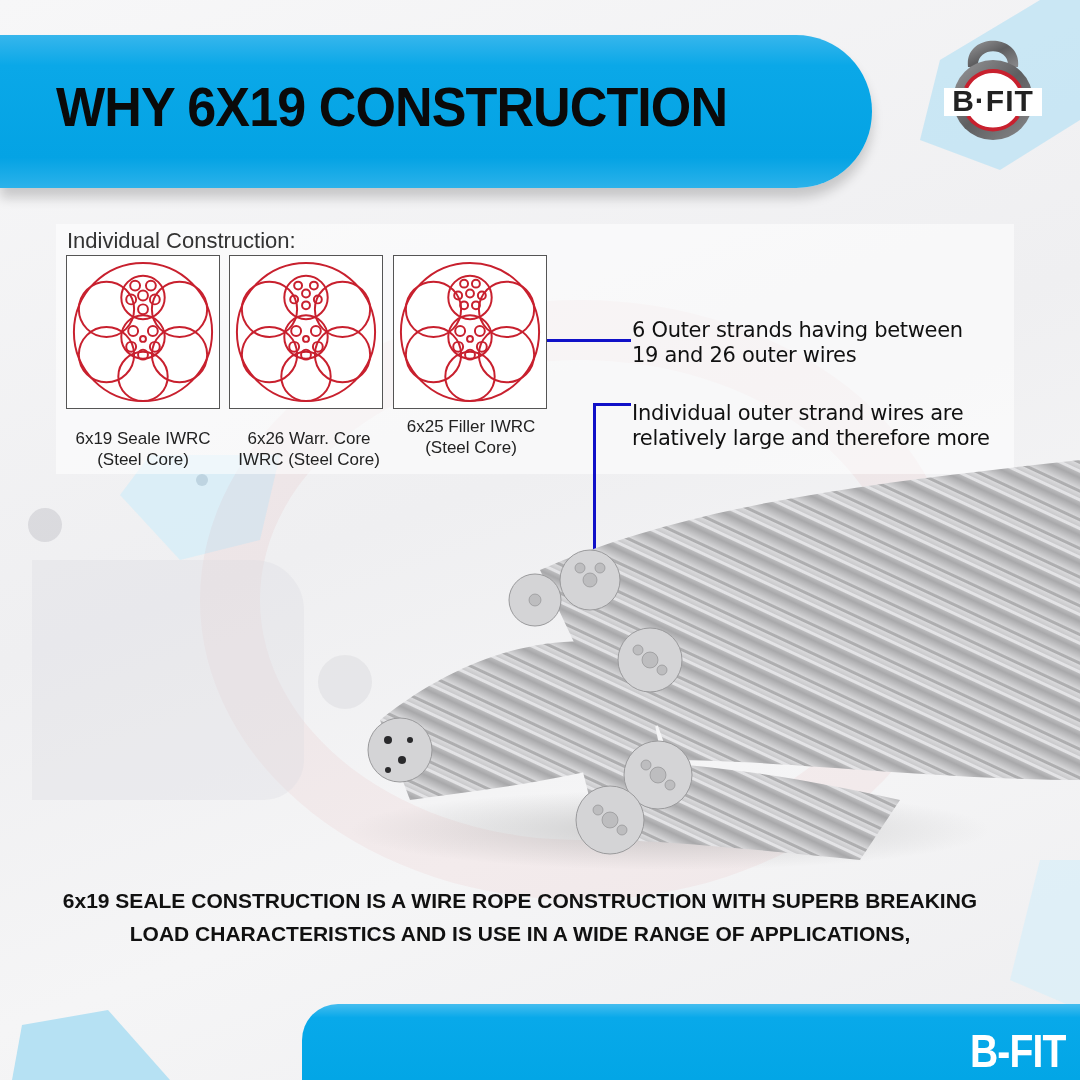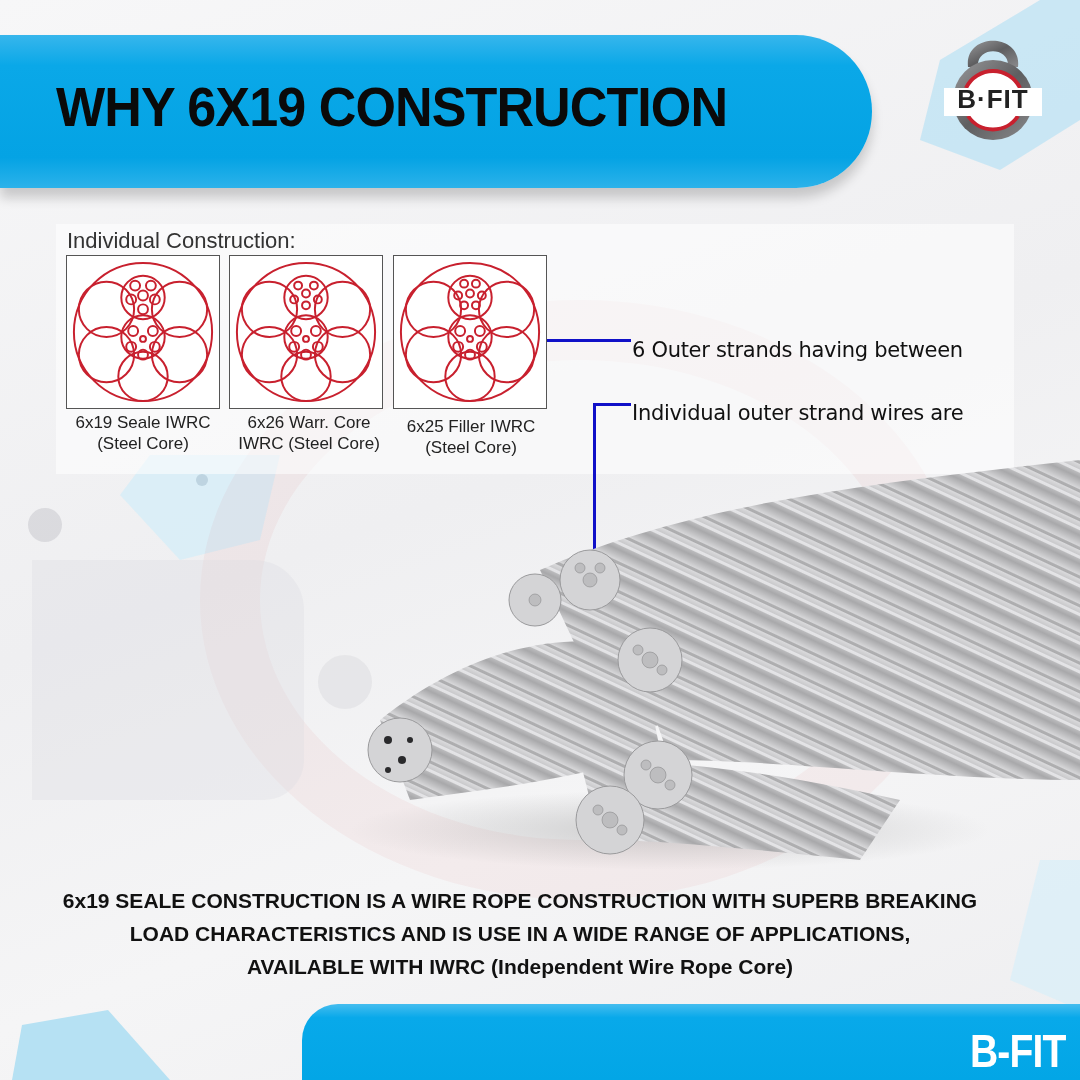--- a/index.html
+++ b/index.html
@@ -35,40 +35,40 @@
     font-family: "Liberation Sans", sans-serif;
     font-weight: 700; font-size: 56px; letter-spacing: -1px;
     color: #0a0a0a; white-space: nowrap;
     transform: scaleX(0.93); transform-origin: left center;
   }
 
   
   .logo { position: absolute; left: 938px; top: 22px; width: 110px; height: 120px; }
   .logo-text {
     position: absolute; left: 0; top: 62px; width: 110px; text-align: center;
-    font-family: "Liberation Sans", sans-serif; font-weight: 700; font-size: 26px;
+    font-family: "Liberation Sans", sans-serif; font-weight: 700; font-size: 30px;
     color: #222; letter-spacing: 1px;
   }
 
   
   .panel {
     position: absolute; left: 56px; top: 224px; width: 958px; height: 250px;
     background: rgba(255,255,255,0.55);
   }
   .panel-title {
     position: absolute; left: 67px; top: 228px;
     font-size: 22px; color: #333; font-family: "Liberation Sans", sans-serif;
   }
   .diagram-box {
     position: absolute; top: 255px; width: 154px; height: 154px;
     background: #fff; border: 1.5px solid #555;
   }
   .diagram-box svg { width: 100%; height: 100%; display: block; }
   .diagram-caption {
-    position: absolute; top: 412px; width: 170px; text-align: center;
+    position: absolute; top: 428px; width: 170px; text-align: center;
     font-size: 17px; line-height: 21px; color: #222;
   }
 
   .note {
     position: absolute; left: 632px; font-size: 21px; line-height: 25px; color: #111;
     font-family: "DejaVu Sans", sans-serif; letter-spacing: -0.3px;
   }
   .connector { position: absolute; background: #1010c8; }
 
   
@@ -233,26 +233,27 @@
 </div>
 <div class="diagram-caption" style="left:386px;top:416px">
   <span>6x25 Filler IWRC</span><br>
   <span>(Steel Core)</span>
 </div>
 
 <div class="connector" style="left:547px;top:339px;width:84px;height:3px"></div>
 <div class="connector" style="left:593px;top:403px;width:38px;height:3px"></div>
 <div class="connector" style="left:593px;top:403px;width:3px;height:165px"></div>
 
-<div class="note" style="top:338px">
+<div class="note" style="top:318px">
   <span>6 Outer strands having between</span><br>
+  <span>19 and 26 outer wires</span>
 </div>
 <div class="note" style="top:401px">
   <span>Individual outer strand wires are</span><br>
-  <br>
+  <span>relatively large and therefore more</span><br>
 </div>
 
 <svg class="rope" viewBox="0 0 740 420">
   <defs>
     <linearGradient id="strand" x1="0" y1="0" x2="0" y2="1">
       <stop offset="0" stop-color="#e6e6e8"></stop>
       <stop offset="0.35" stop-color="#c4c4c6"></stop>
       <stop offset="0.6" stop-color="#a8a8aa"></stop>
       <stop offset="1" stop-color="#d8d8da"></stop>
     </linearGradient>
@@ -298,17 +299,16 @@
     <circle cx="48" cy="280" r="4"></circle>
       <circle cx="62" cy="300" r="4"></circle>
       <circle cx="48" cy="310" r="3"></circle>
       <circle cx="70" cy="280" r="3"></circle>
   </g>
 </svg>
 
 <div class="desc">
   <span class="line">6x19 SEALE CONSTRUCTION IS A WIRE ROPE CONSTRUCTION WITH SUPERB BREAKING</span>
   <span class="line">LOAD CHARACTERISTICS AND IS USE IN A WIDE RANGE OF APPLICATIONS,</span>
-  <span class="line">AVAILABLE WITH IWRC (Independent Wire Rope Core)</span>
 </div>
 
 <div class="footer-bar"></div>
 <div class="footer-brand">B-FIT</div>
 
 </body></html>

